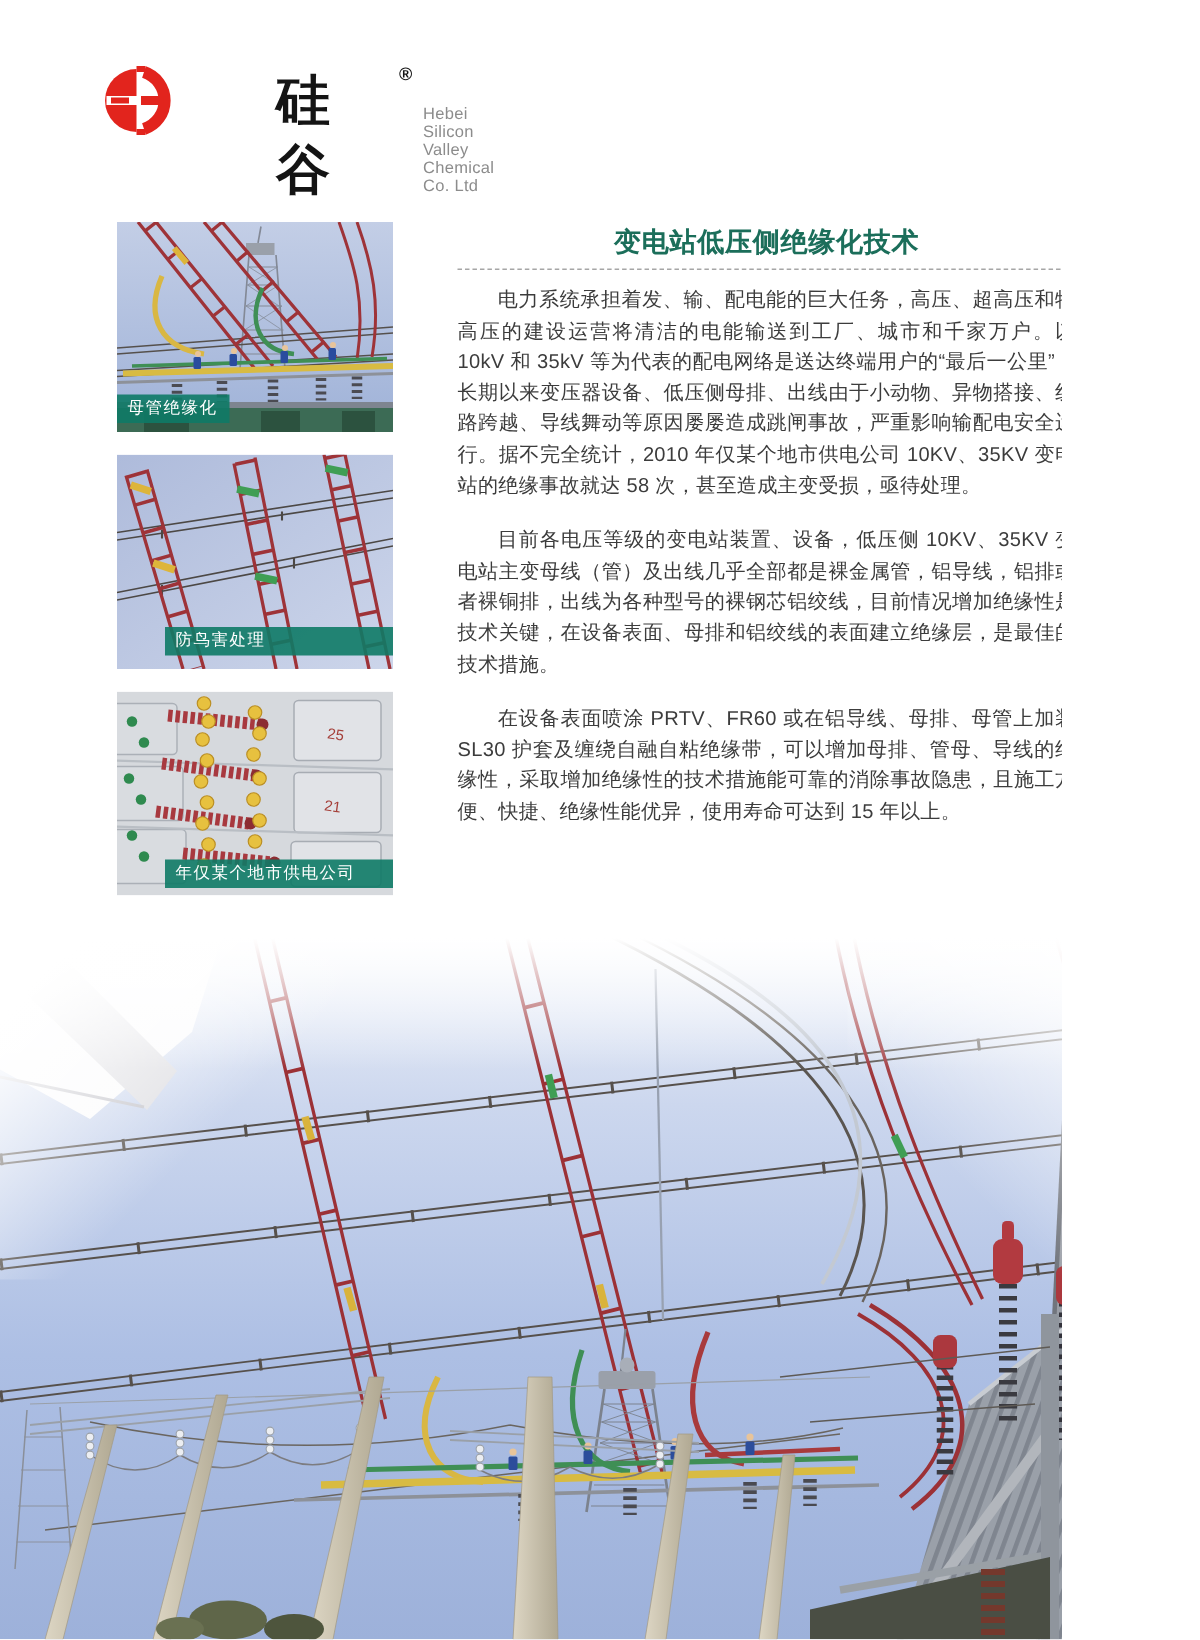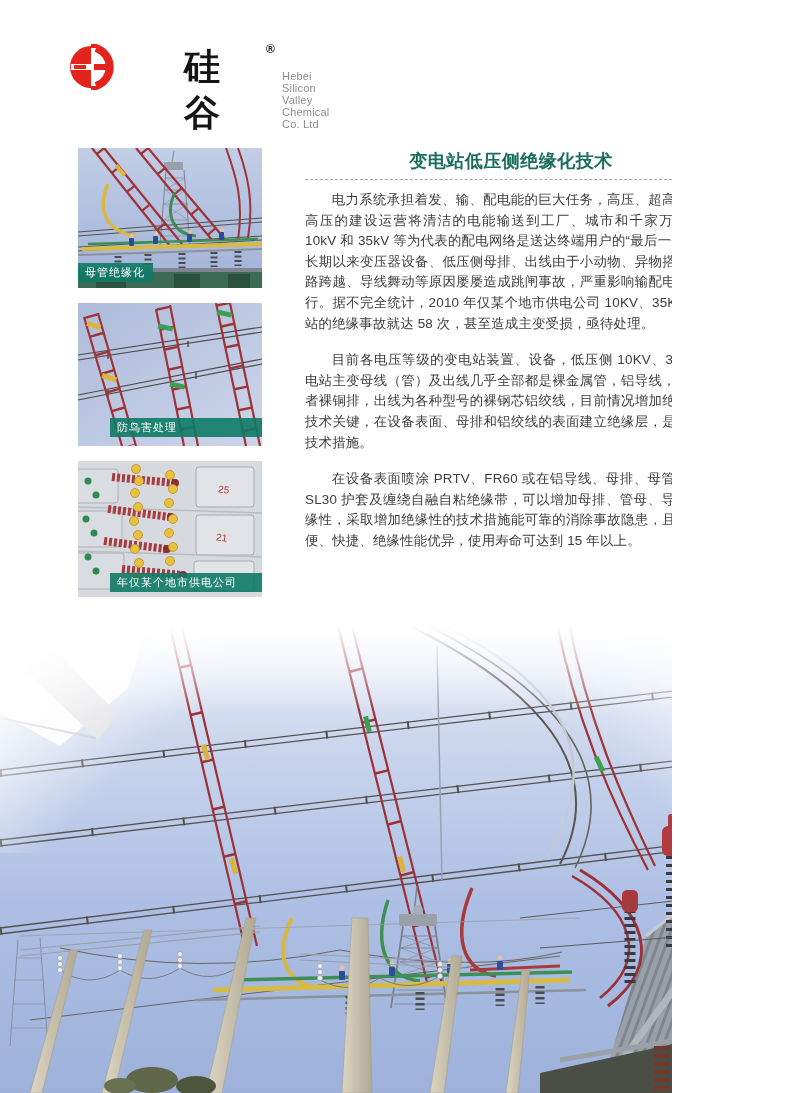--- a/index.html
+++ b/index.html
@@ -1,17 +1,17 @@
 <!DOCTYPE html>
 <html><head>
 <meta charset="utf-8">
 <style>
   html,body{margin:0;padding:0;}
   body{font-family:"Liberation Sans","DejaVu Sans",sans-serif;background:#ffffff;}
-  .page{position:relative;width:672px;height:1093px;background:#ffffff;overflow:hidden;}
+  .page{position:relative;width:672px;height:1093px;background:#ffffff;overflow:hidden;padding-left:36px;}
 
   
   .header{position:absolute;left:0;top:0;width:800px;height:120px;}
   .logo-row{position:absolute;left:70px;top:42px;height:52px;}
   .logo-icon{position:absolute;left:0;top:2px;width:46px;height:46px;}
   .logo-cn{position:absolute;left:114px;top:2px;font-size:36px;font-weight:900;color:#141414;letter-spacing:3px;line-height:46px;}
   .logo-reg{position:absolute;left:196px;top:0px;font-size:12px;color:#141414;font-weight:700;}
   .company-en{position:absolute;left:212px;top:28px;font-size:11px;color:#8c8c8c;letter-spacing:0.2px;}
 
   

